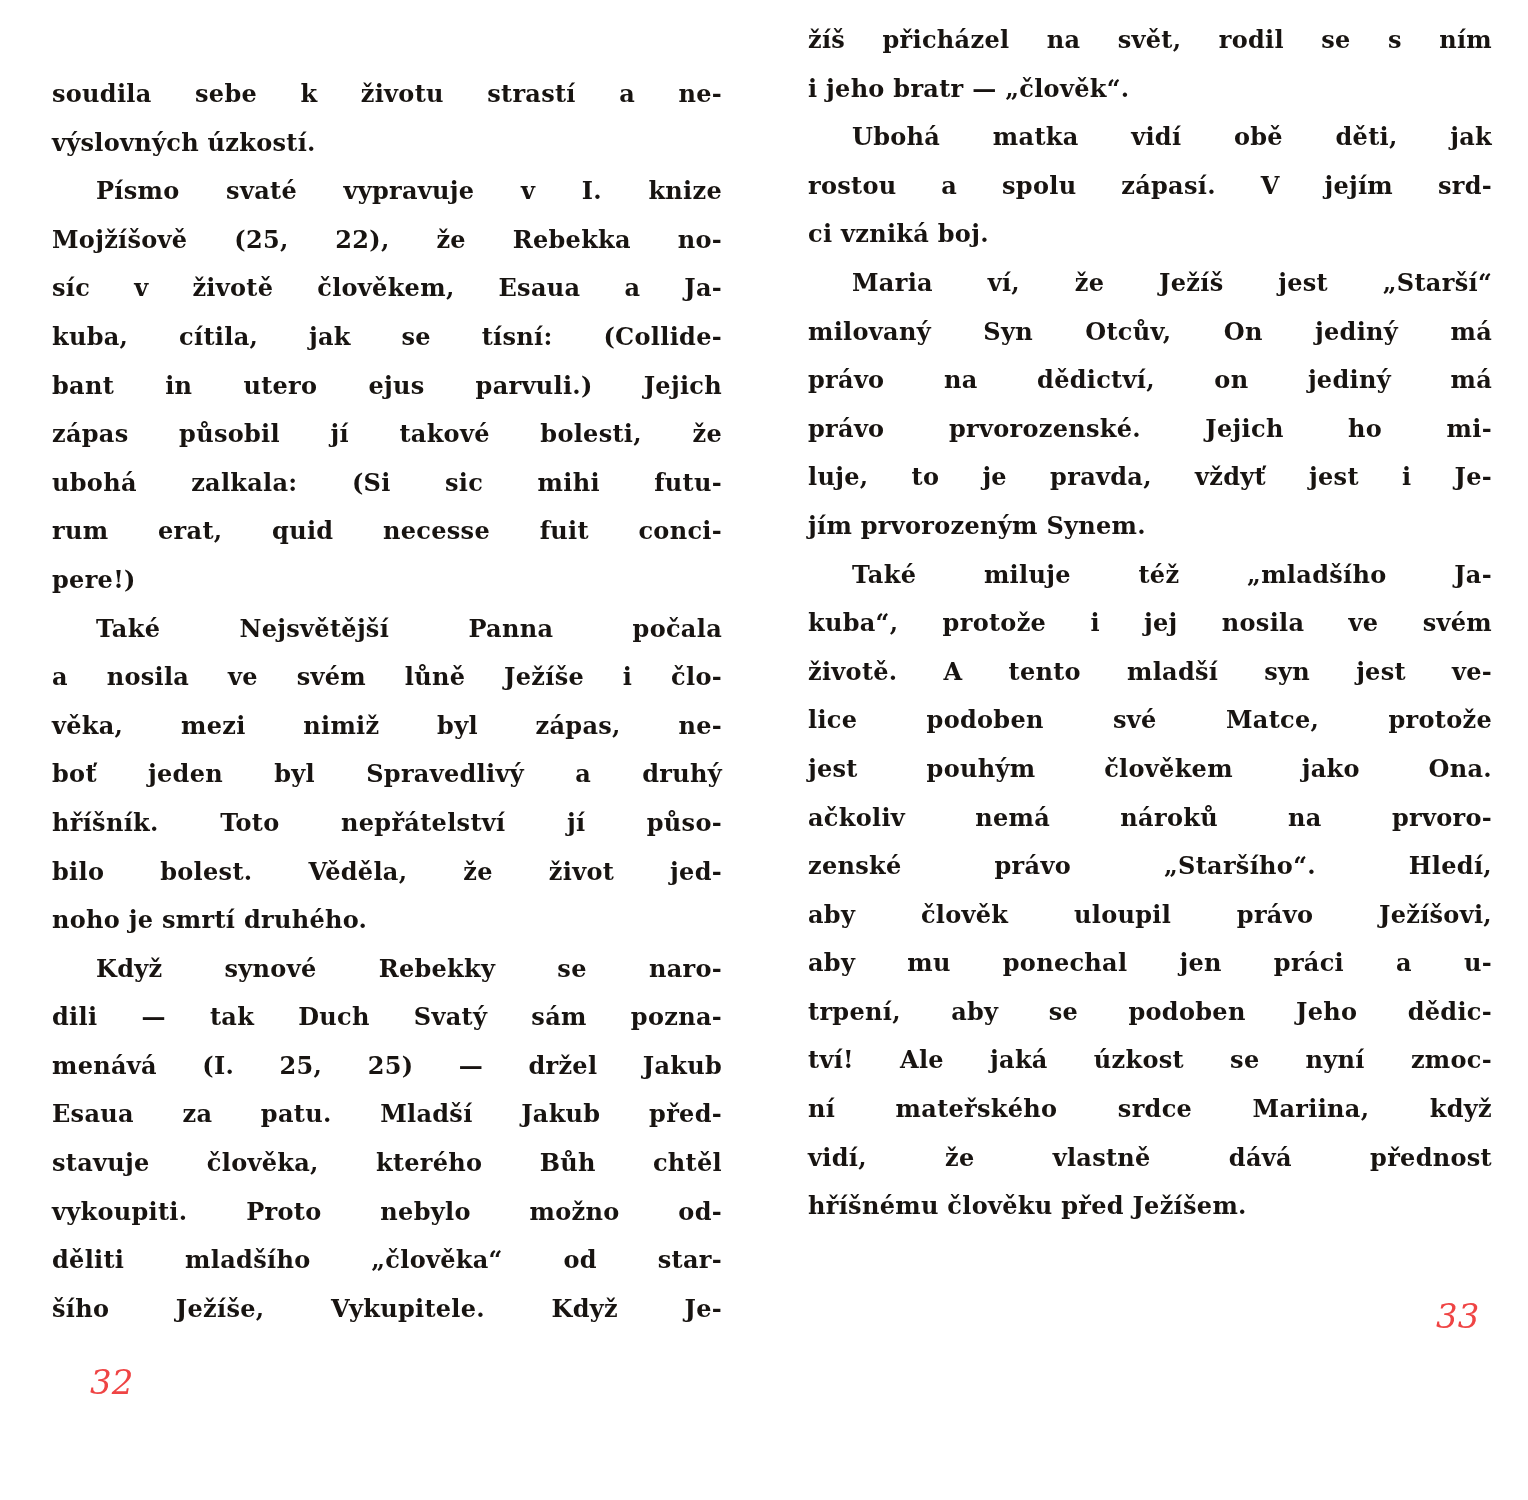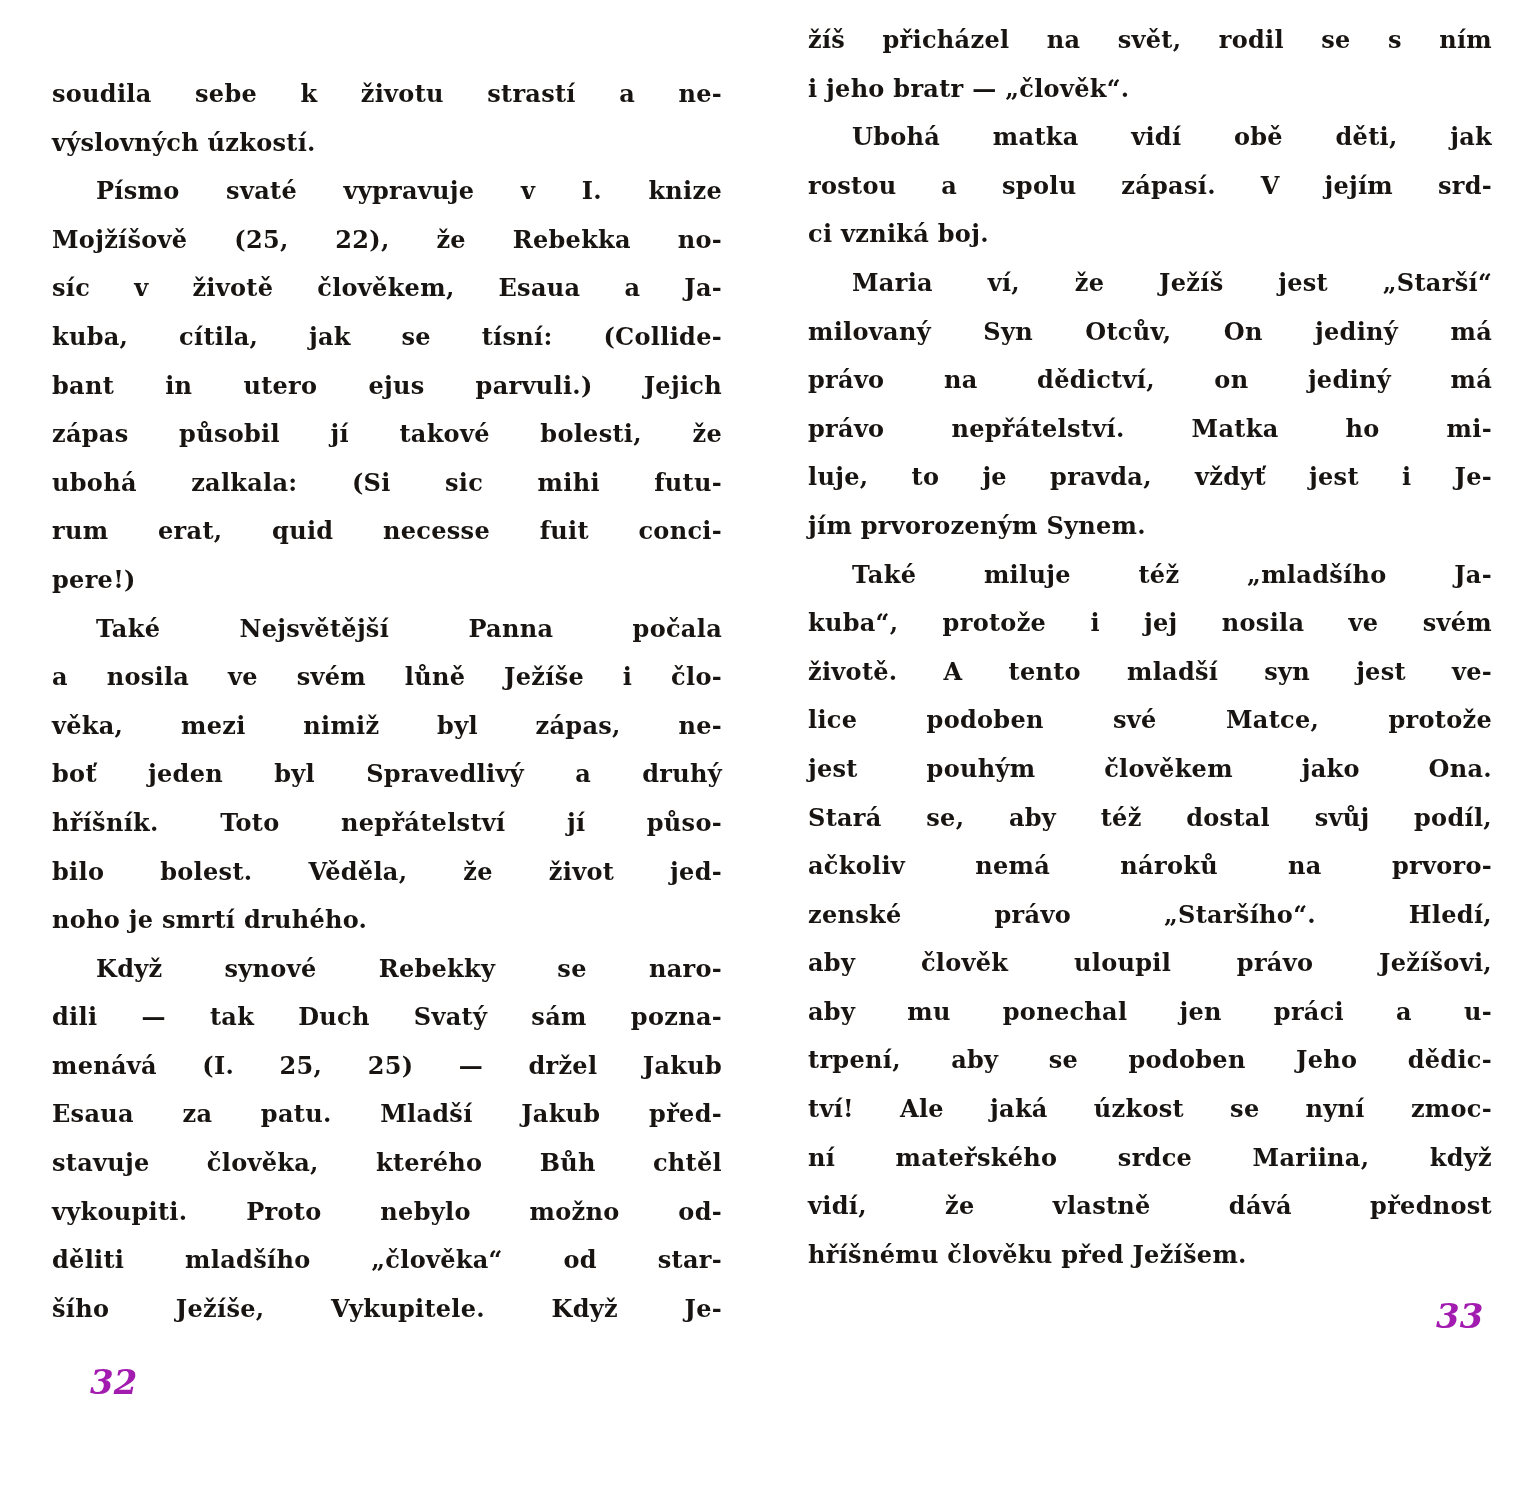--- a/index.html
+++ b/index.html
@@ -44,23 +44,23 @@
   }
   .line.last {
     text-align-last: left;
   }
   .line.indent {
     text-indent: 44px;
   }
   .pagenum {
     position: absolute;
     font-style: italic;
-    font-weight: 700;
+    font-weight: 400;
     font-size: 34px;
-    color: #a21caf;
+    color: #ef4444;
   }
   .pn-32 {
     left: 46px;
     top: 1362px;
     margin-left: 44px;
   }
   .pn-33 {
     left: 1436px;
     top: 1296px;
   }
@@ -99,29 +99,28 @@
     </div>
   <div class="column right" id="col-right">
       <div class="line">žíš přicházel na svět, rodil se s ním</div>
       <div class="line last">i jeho bratr — „člověk“.</div>
       <div class="line indent">Ubohá matka vidí obě děti, jak</div>
       <div class="line">rostou a spolu zápasí. V jejím srd-</div>
       <div class="line last">ci vzniká boj.</div>
       <div class="line indent">Maria ví, že Ježíš jest „Starší“</div>
       <div class="line">milovaný Syn Otcův, On jediný má</div>
       <div class="line">právo na dědictví, on jediný má</div>
-      <div class="line">právo nepřátelství. Matka ho mi-</div>
+      <div class="line">právo prvorozenské. Jejich ho mi-</div>
       <div class="line">luje, to je pravda, vždyť jest i Je-</div>
       <div class="line last">jím prvorozeným Synem.</div>
       <div class="line indent">Také miluje též „mladšího Ja-</div>
       <div class="line">kuba“, protože i jej nosila ve svém</div>
       <div class="line">životě. A tento mladší syn jest ve-</div>
       <div class="line">lice podoben své Matce, protože</div>
       <div class="line">jest pouhým člověkem jako Ona.</div>
-      <div class="line">Stará se, aby též dostal svůj podíl,</div>
       <div class="line">ačkoliv nemá nároků na prvoro-</div>
       <div class="line">zenské právo „Staršího“. Hledí,</div>
       <div class="line">aby člověk uloupil právo Ježíšovi,</div>
       <div class="line">aby mu ponechal jen práci a u-</div>
       <div class="line">trpení, aby se podoben Jeho dědic-</div>
       <div class="line">tví! Ale jaká úzkost se nyní zmoc-</div>
       <div class="line">ní mateřského srdce Mariina, když</div>
       <div class="line">vidí, že vlastně dává přednost</div>
       <div class="line last">hříšnému člověku před Ježíšem.</div>
     </div>

